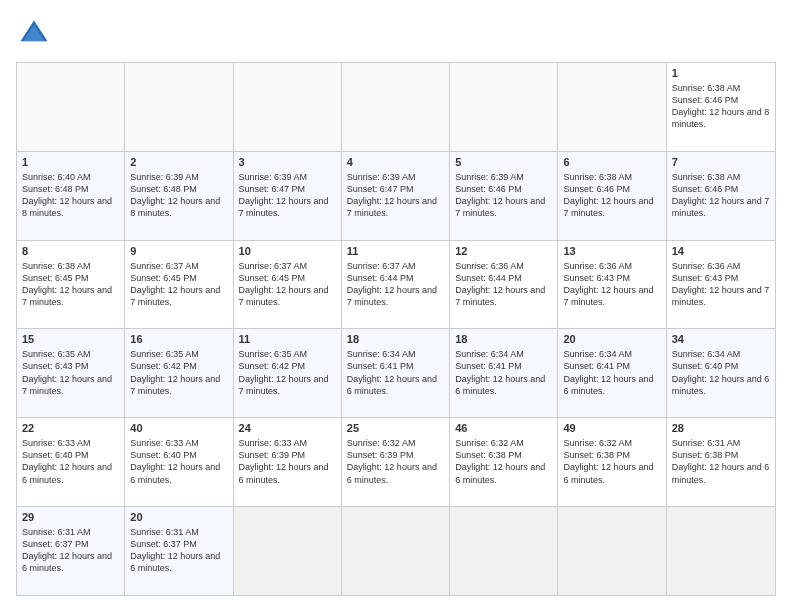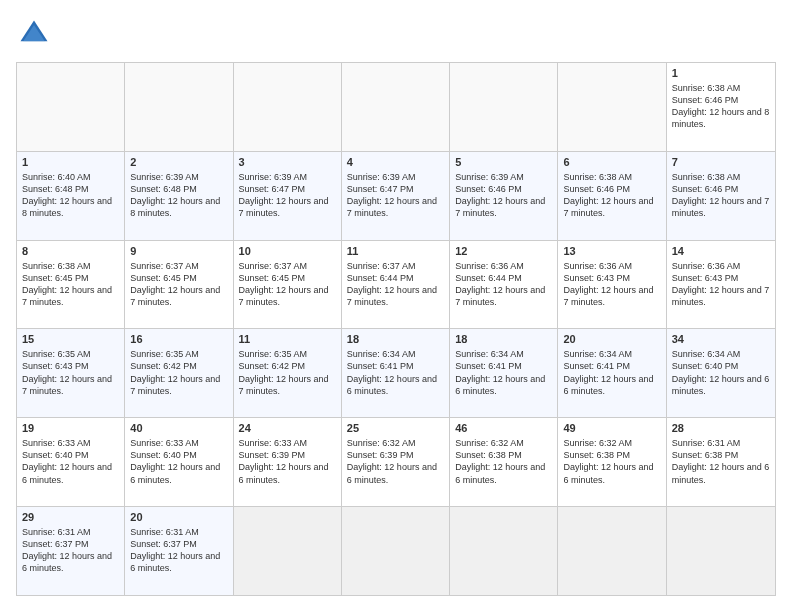--- a/index.html
+++ b/index.html
@@ -159,21 +159,21 @@
         <div class="cal-row">
           <div class="cal-cell"><span class="day-num">15</span><span>Sunrise: 6:35 AM</span><br><span>Sunset: 6:43 PM</span><br><span>Daylight: 12 hours and 7 minutes.</span></div>
           <div class="cal-cell"><span class="day-num">16</span><span>Sunrise: 6:35 AM</span><br><span>Sunset: 6:42 PM</span><br><span>Daylight: 12 hours and 7 minutes.</span></div>
           <div class="cal-cell"><span class="day-num">11</span><span>Sunrise: 6:35 AM</span><br><span>Sunset: 6:42 PM</span><br><span>Daylight: 12 hours and 7 minutes.</span></div>
           <div class="cal-cell"><span class="day-num">18</span><span>Sunrise: 6:34 AM</span><br><span>Sunset: 6:41 PM</span><br><span>Daylight: 12 hours and 6 minutes.</span></div>
           <div class="cal-cell"><span class="day-num">18</span><span>Sunrise: 6:34 AM</span><br><span>Sunset: 6:41 PM</span><br><span>Daylight: 12 hours and 6 minutes.</span></div>
           <div class="cal-cell"><span class="day-num">20</span><span>Sunrise: 6:34 AM</span><br><span>Sunset: 6:41 PM</span><br><span>Daylight: 12 hours and 6 minutes.</span></div>
           <div class="cal-cell"><span class="day-num">34</span><span>Sunrise: 6:34 AM</span><br><span>Sunset: 6:40 PM</span><br><span>Daylight: 12 hours and 6 minutes.</span></div>
         </div>
         <div class="cal-row">
-          <div class="cal-cell"><span class="day-num">19</span><span>Sunrise: 6:33 AM</span><br><span>Sunset: 6:40 PM</span><br><span>Daylight: 12 hours and 6 minutes.</span></div>
+          <div class="cal-cell"><span class="day-num">22</span><span>Sunrise: 6:33 AM</span><br><span>Sunset: 6:40 PM</span><br><span>Daylight: 12 hours and 6 minutes.</span></div>
           <div class="cal-cell"><span class="day-num">40</span><span>Sunrise: 6:33 AM</span><br><span>Sunset: 6:40 PM</span><br><span>Daylight: 12 hours and 6 minutes.</span></div>
           <div class="cal-cell"><span class="day-num">24</span><span>Sunrise: 6:33 AM</span><br><span>Sunset: 6:39 PM</span><br><span>Daylight: 12 hours and 6 minutes.</span></div>
           <div class="cal-cell"><span class="day-num">25</span><span>Sunrise: 6:32 AM</span><br><span>Sunset: 6:39 PM</span><br><span>Daylight: 12 hours and 6 minutes.</span></div>
           <div class="cal-cell"><span class="day-num">46</span><span>Sunrise: 6:32 AM</span><br><span>Sunset: 6:38 PM</span><br><span>Daylight: 12 hours and 6 minutes.</span></div>
           <div class="cal-cell"><span class="day-num">49</span><span>Sunrise: 6:32 AM</span><br><span>Sunset: 6:38 PM</span><br><span>Daylight: 12 hours and 6 minutes.</span></div>
           <div class="cal-cell"><span class="day-num">28</span><span>Sunrise: 6:31 AM</span><br><span>Sunset: 6:38 PM</span><br><span>Daylight: 12 hours and 6 minutes.</span></div>
         </div>
         <div class="cal-row">
           <div class="cal-cell"><span class="day-num">29</span><span>Sunrise: 6:31 AM</span><br><span>Sunset: 6:37 PM</span><br><span>Daylight: 12 hours and 6 minutes.</span></div>
           <div class="cal-cell"><span class="day-num">20</span><span>Sunrise: 6:31 AM</span><br><span>Sunset: 6:37 PM</span><br><span>Daylight: 12 hours and 6 minutes.</span></div>

